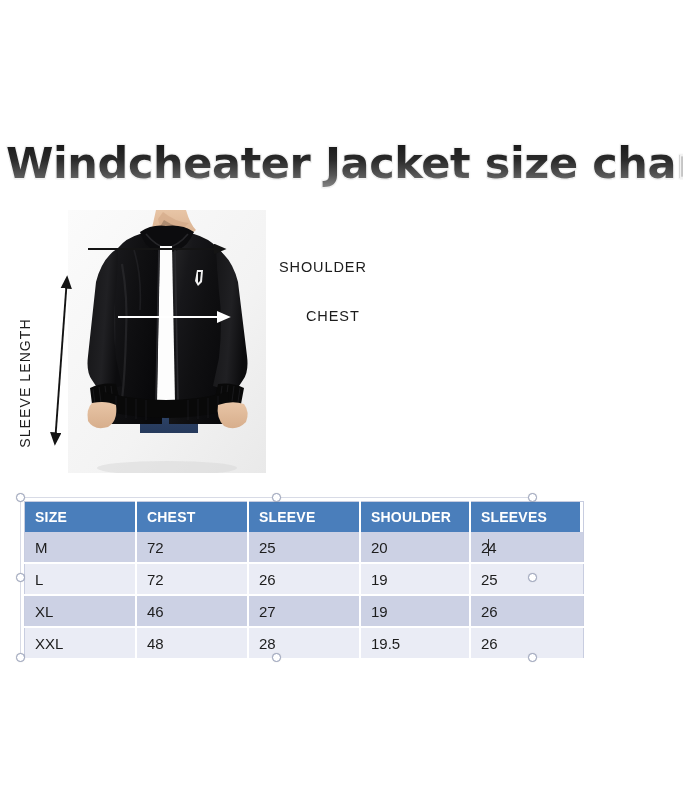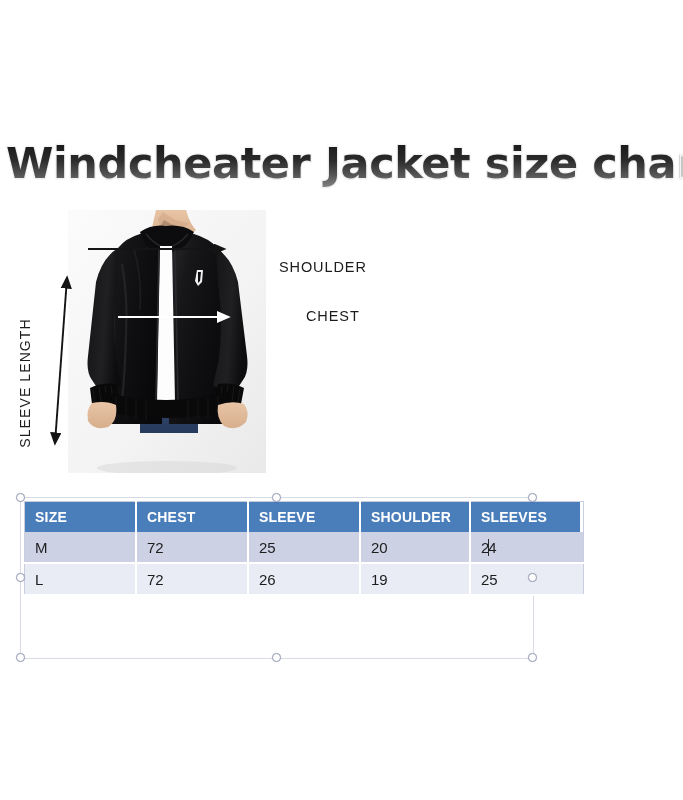--- a/index.html
+++ b/index.html
@@ -337,20 +337,34 @@
           <td>20</td>
           <td><span>2</span><span class="caret"></span><span>4</span></td>
         </tr>
         <tr class="band-light">
           <td>L</td>
           <td>72</td>
           <td>26</td>
           <td>19</td>
           <td>25</td>
         </tr>
+        <tr class="band-dark">
+          <td>XL</td>
+          <td>46</td>
+          <td>27</td>
+          <td>19</td>
+          <td>26</td>
+        </tr>
+        <tr class="band-light">
+          <td>XXL</td>
+          <td>48</td>
+          <td>28</td>
+          <td>19.5</td>
+          <td>26</td>
+        </tr>
       </tbody>
     </table>
 
     <div class="handle" style="left:-8px;  top:-8px;"></div>
     <div class="handle" style="left:248px; top:-8px;"></div>
     <div class="handle" style="left:504px; top:-8px;"></div>
     <div class="handle" style="left:-8px;  top:72px;"></div>
     <div class="handle" style="left:504px; top:72px;"></div>
     <div class="handle" style="left:-8px;  top:152px;"></div>
     <div class="handle" style="left:248px; top:152px;"></div>

